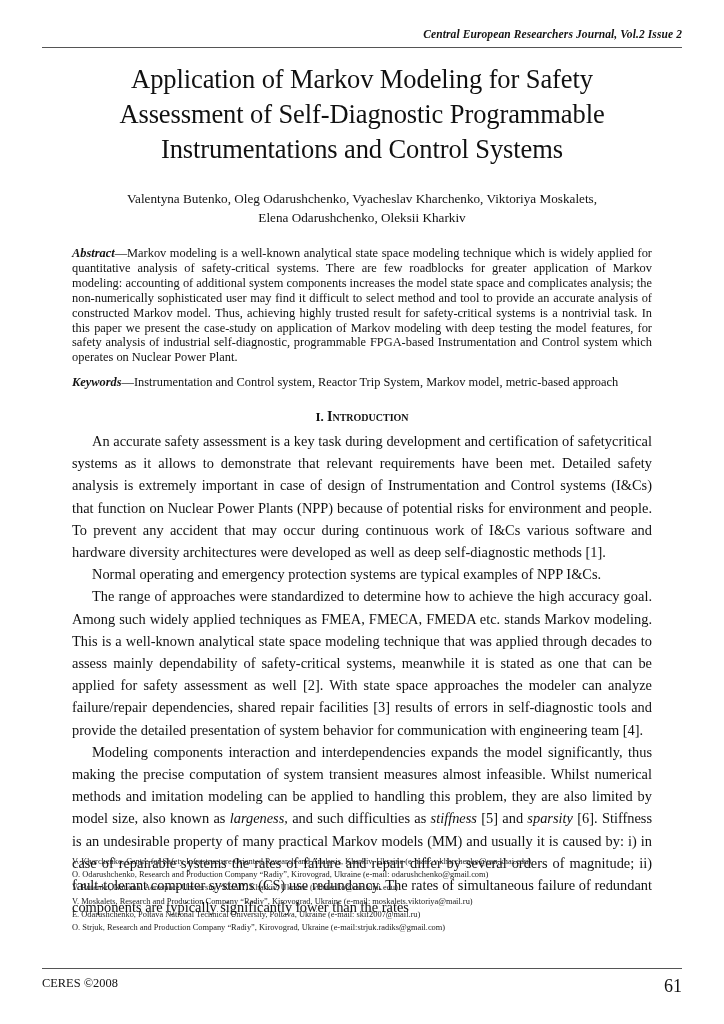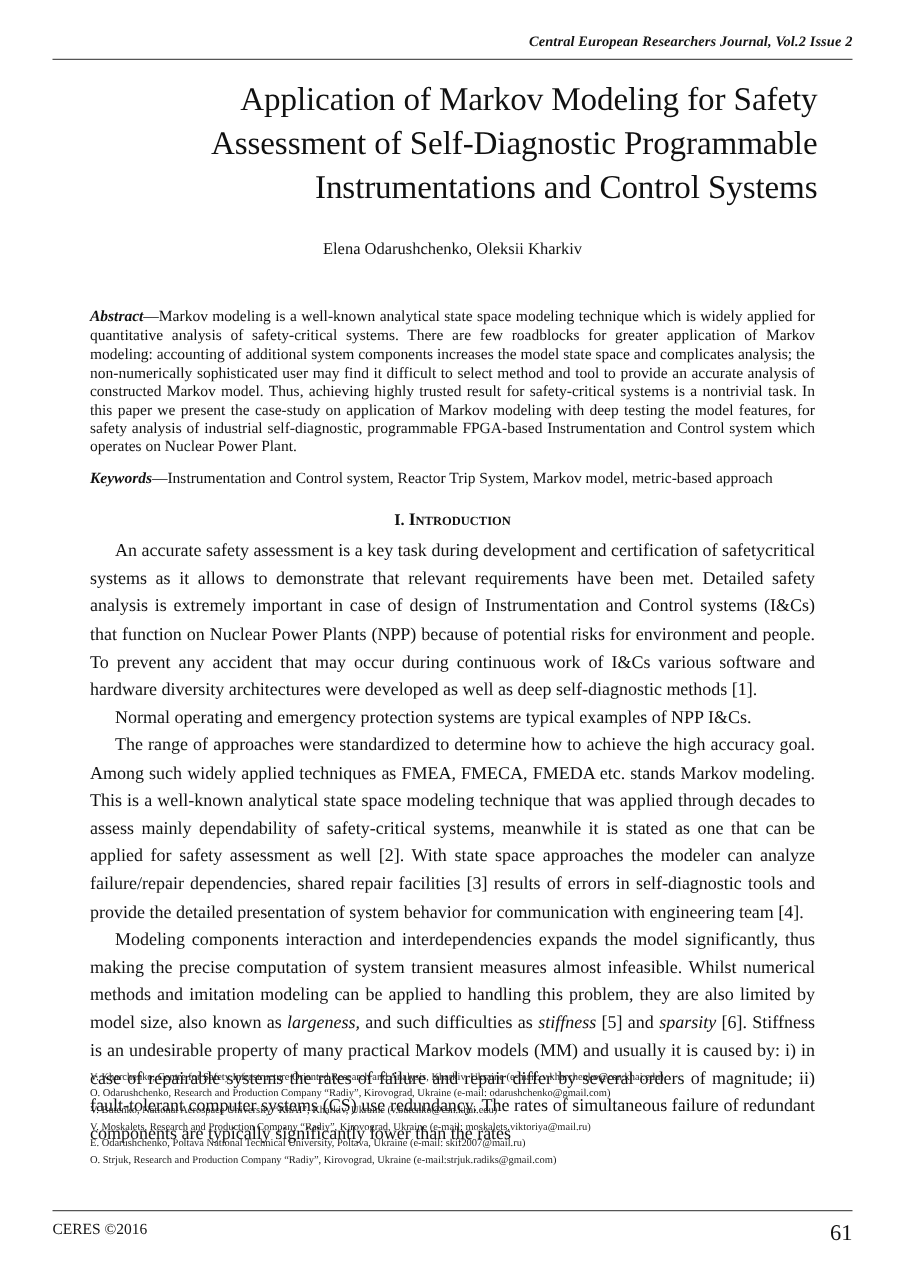--- a/index.html
+++ b/index.html
@@ -46,21 +46,21 @@
     border-top: 1px solid #555;
     height: 0;
   }
 
   
   .title {
     position: absolute;
     top: 62px;
     left: 28px;
     right: 28px;
-    text-align: right;
+    text-align: center;
     font-size: 26.5px;
     line-height: 35px;
     font-weight: normal;
     letter-spacing: -0.1px;
   }
   .title .ln { display: block; }
 
   
   .authors {
     position: absolute;
@@ -180,20 +180,21 @@
     <div class="runhead">Central European Researchers Journal, Vol.2 Issue 2</div>
     <div class="rule-top"></div>
 
     <div class="title">
       <span class="ln">Application of Markov Modeling for Safety</span>
       <span class="ln">Assessment of Self-Diagnostic Programmable</span>
       <span class="ln">Instrumentations and Control Systems</span>
     </div>
 
     <div class="authors">
+      <span class="ln">Valentyna Butenko, Oleg Odarushchenko, Vyacheslav Kharchenko, Viktoriya Moskalets,</span>
       <span class="ln">Elena Odarushchenko, Oleksii Kharkiv</span>
     </div>
 
     <div class="abstract"><span class="lead">Abstract</span><span>—</span><span>Markov modeling is a well-known analytical state space modeling technique which is widely applied for quantitative analysis of safety-critical systems. There are few roadblocks for greater application of Markov modeling: accounting of additional system components increases the model state space and complicates analysis; the non-numerically sophisticated user may find it difficult to select method and tool to provide an accurate analysis of constructed Markov model. Thus, achieving highly trusted result for safety-critical systems is a nontrivial task. In this paper we present the case-study on application of Markov modeling with deep testing the model features, for safety analysis of industrial self-diagnostic, programmable FPGA-based Instrumentation and Control system which operates on Nuclear Power Plant.</span></div>
 
     <div class="keywords"><span class="lead">Keywords</span><span>—</span><span>Instrumentation and Control system, Reactor Trip System, Markov model, metric-based approach</span></div>
 
     <div class="sec-head"><span class="num">I.</span>&nbsp;<span class="caps">Introduction</span></div>
 
     <div class="body">
@@ -206,17 +207,17 @@
     <div class="footnotes">
       <span class="fn">V. Kharchenko, Centre for Safety Infrastructure Oriented Research and Analysis, Kharkiv, Ukraine (e-mail: v.kharchenko@csn.khai.edu)</span>
       <span class="fn">O. Odarushchenko, Research and Production Company “Radiy”, Kirovograd, Ukraine (e-mail: odarushchenko@gmail.com)</span>
       <span class="fn">V. Butenko, National Aerospace University “KhAI”, Kharkiv, Ukraine (v.butenko@csn.khai.edu)</span>
       <span class="fn">V. Moskalets, Research and Production Company “Radiy”, Kirovograd, Ukraine (e-mail: moskalets.viktoriya@mail.ru)</span>
       <span class="fn">E. Odarushchenko, Poltava National Technical University, Poltava, Ukraine (e-mail: skif2007@mail.ru)</span>
       <span class="fn">O. Strjuk, Research and Production Company “Radiy”, Kirovograd, Ukraine (e-mail:strjuk.radiks@gmail.com)</span>
     </div>
 
     <div class="rule-bot"></div>
-    <div class="footer-left">CERES ©2016</div>
+    <div class="footer-left">CERES ©2008</div>
     <div class="footer-right">61</div>
 
   </div>
 </div>
 
 </body></html>

